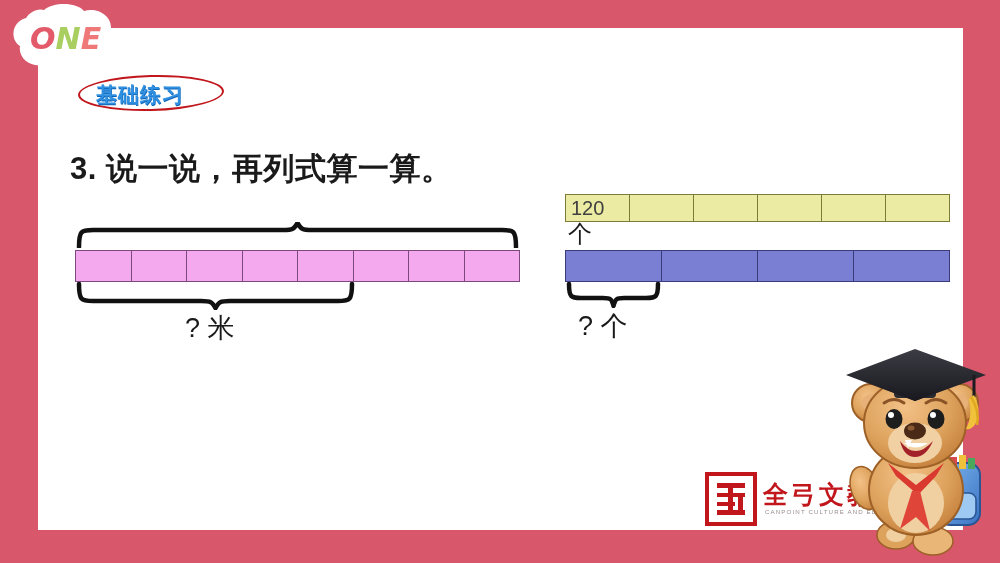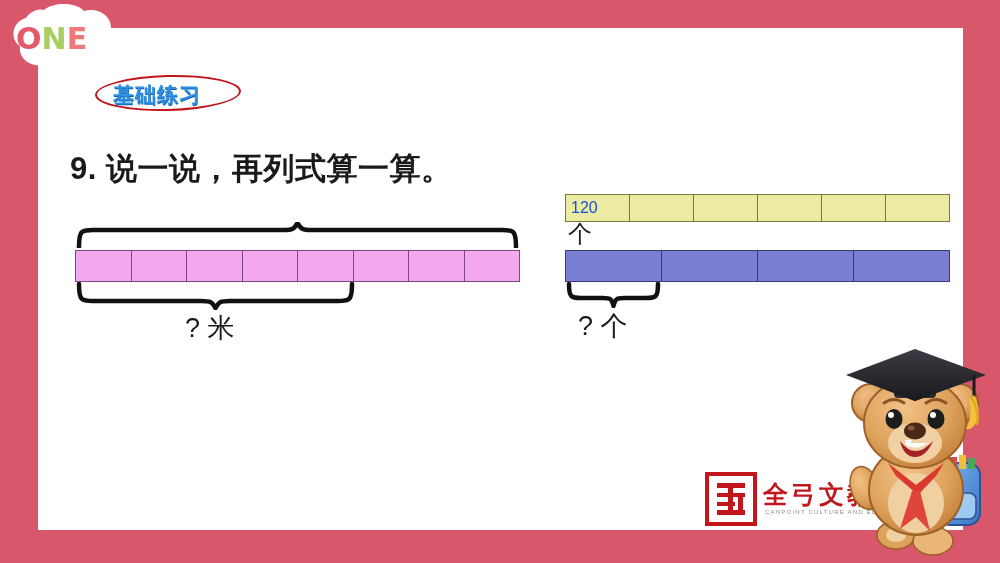--- a/index.html
+++ b/index.html
@@ -33,35 +33,36 @@
     width: 118px;
     height: 72px;
     z-index: 40;
   }
   #one-badge .cloud {
     position: absolute;
     inset: 0;
   }
   #one-badge .one-text {
     position: absolute;
-    left: 8px;
+    left: 22px;
     top: 17px;
     font-size: 30px;
     font-weight: bold;
+    font-style: italic;
     letter-spacing: 0px;
     font-family: "DejaVu Sans", sans-serif;
   }
   #one-badge .l1 { color: #e35b6a; }
   #one-badge .l2 { color: #a8cf5f; }
   #one-badge .l3 { color: #ef7878; }
 
   
   #section-chip {
     position: absolute;
-    left: 95px;
+    left: 78px;
     top: 73px;
     width: 152px;
     height: 44px;
     z-index: 35;
     font-family: Liberation Serif, serif;
   }
   #section-chip .ellipse {
     position: absolute;
     left: 0;
     top: 2px;
@@ -178,22 +179,22 @@
     border-right: 1.5px solid #7c7c3a;
     box-sizing: border-box;
     position: relative;
     background: #ebeba3;
   }
   #yellow-bar .seg:last-child { border-right: none; }
   #yellow-first-value {
     position: absolute;
     left: 5px;
     top: 1px;
-    font-size: 16px;
-    color: #1d4ed8;
+    font-size: 20px;
+    color: #404040;
     line-height: 24px;
     text-align: right;
   }
   #right-unit-caret {
     position: absolute;
     left: 8px;
     top: 32px;
     font-size: 24px;
     color: #1a1a1a;
     line-height: 24px;
@@ -289,21 +290,21 @@
              C2 36, 3 18, 18 14 C22 8, 29 4, 36 6 Z" fill="#ffffff"></path>
   </svg>
   <div class="one-text"><span class="l1">O</span><span class="l2">N</span><span class="l3">E</span></div>
 </div>
 
 <div id="section-chip">
   <div class="ellipse"></div>
   <div class="chip-text">基础练习</div>
 </div>
 
-<div id="question-heading">9. 说一说，再列式算一算。</div>
+<div id="question-heading">3. 说一说，再列式算一算。</div>
 
 <div id="left-diagram">
 
 
   <svg id="left-brace-top" viewBox="0 0 445 26" preserveAspectRatio="none">
     <path d="M4 25 C4 9, 6 8, 18 8 L208 8 C218 8, 219 7, 222.5 1
              C226 7, 227 8, 237 8 L427 8 C439 8, 441 9, 441 25" fill="none" stroke="#111111" stroke-width="4.5" stroke-linecap="round" stroke-linejoin="round"></path>
   </svg>
 
   <div id="pink-bar">

